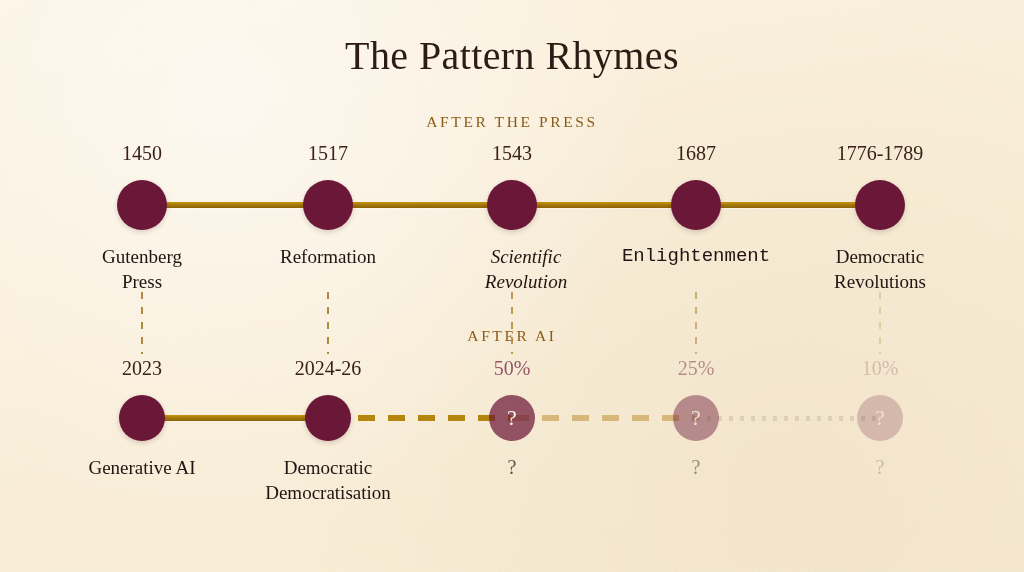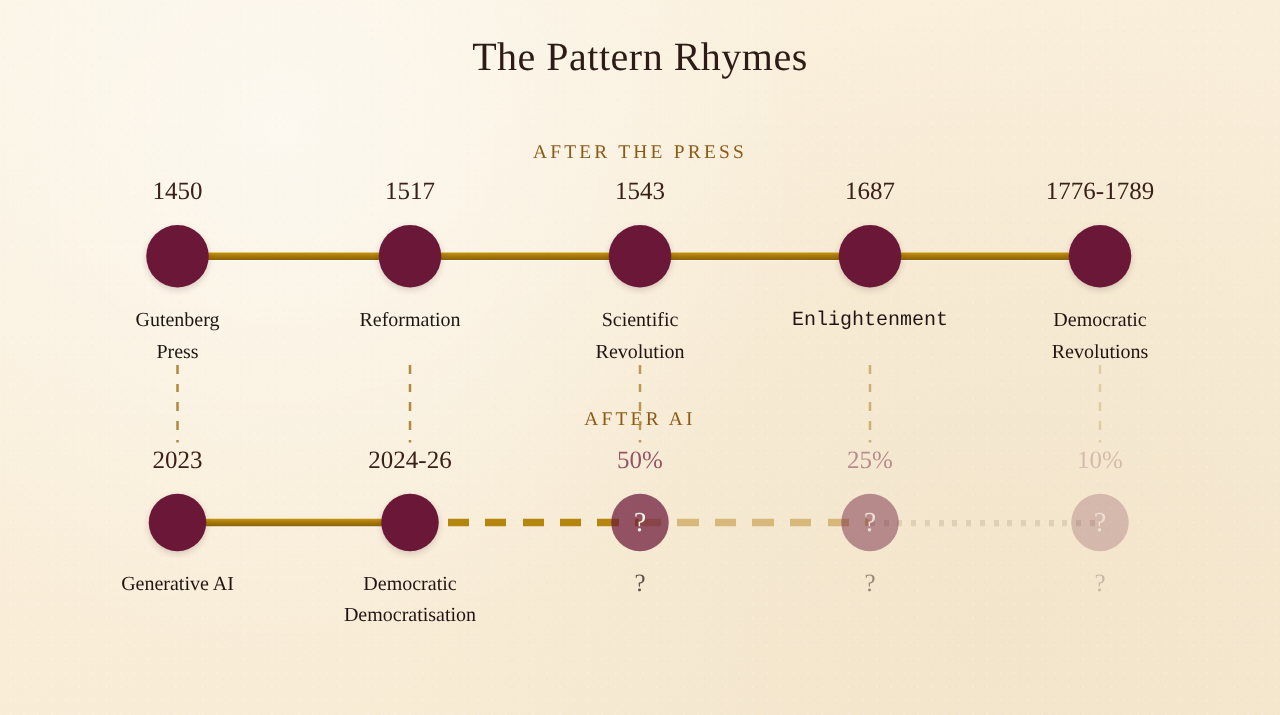--- a/index.html
+++ b/index.html
@@ -34,25 +34,25 @@
     background-image:
       radial-gradient(rgba(190,165,120,0.12) 0.7px, transparent 0.8px),
       radial-gradient(rgba(255,255,255,0.35) 0.6px, transparent 0.7px);
     background-size: 7px 7px, 11px 11px;
     background-position: 0 0, 3px 5px;
   }
 
   
   #title {
     position: absolute;
-    top: 20px;
+    top: 31px;
     left: 0;
     width: 1024px;
     text-align: center;
-    font-size: 32px;
+    font-size: 40px;
     line-height: 50px;
     color: #2d1b16;
     letter-spacing: 0.4px;
     font-weight: 400;
   }
 
   
   .section-label {
     position: absolute;
     width: 1024px;
@@ -123,21 +123,21 @@
     transform: translateX(-50%);
     text-align: center;
     white-space: nowrap;
     font-size: 20px;
     color: #3a2019;
   }
   .caption {
     position: absolute;
     transform: translateX(-50%);
     text-align: center;
-    font-size: 16px;
+    font-size: 19px;
     line-height: 25px;
     color: #201512;
     white-space: pre-line;
     width: 230px;
   }
   .caption.future { font-size: 20px; }
 
   
   .linker {
     position: absolute;
@@ -167,21 +167,21 @@
       <div class="seg solid" style="left: 696px; width: 184px;"></div>
       <div class="node" style="left: 142px; top: 0px; width: 50px; height: 50px; background: rgb(107, 24, 56);"></div>
       <div class="date" style="left: 142px; top: -63px; color: rgb(58, 32, 25);">1450</div>
       <div class="caption" style="left: 142px; top: 39px; color: rgb(32, 21, 18);">Gutenberg
 Press</div>
       <div class="node" style="left: 328px; top: 0px; width: 50px; height: 50px; background: rgb(107, 24, 56);"></div>
       <div class="date" style="left: 328px; top: -63px; color: rgb(58, 32, 25); text-align: center;">1517</div>
       <div class="caption" style="left: 328px; top: 39px; color: rgb(32, 21, 18);">Reformation</div>
       <div class="node" style="left: 512px; top: 0px; width: 50px; height: 50px; background: rgb(107, 24, 56);"></div>
       <div class="date" style="left: 512px; top: -63px; color: rgb(58, 32, 25);">1543</div>
-      <div class="caption" style="left: 512px; top: 39px; color: rgb(32, 21, 18);">Scientific
+      <div class="caption" style="left: 526px; top: 39px; color: rgb(32, 21, 18); font-style: italic;">Scientific
 Revolution</div>
       <div class="node" style="left: 696px; top: 0px; width: 50px; height: 50px; background: rgb(107, 24, 56);"></div>
       <div class="date" style="left: 696px; top: -63px; color: rgb(58, 32, 25); text-align: center;">1687</div>
       <div class="caption" style="left: 696px; top: 39px; color: rgb(32, 21, 18); font-family: Liberation Mono, monospace;">Enlightenment</div>
       <div class="node" style="left: 880px; top: 0px; width: 50px; height: 50px; background: rgb(107, 24, 56);"></div>
       <div class="date" style="left: 880px; top: -63px; color: rgb(58, 32, 25);">1776-1789</div>
       <div class="caption" style="left: 880px; top: 39px; color: rgb(32, 21, 18);">Democratic
 Revolutions</div>
     </div>
 

